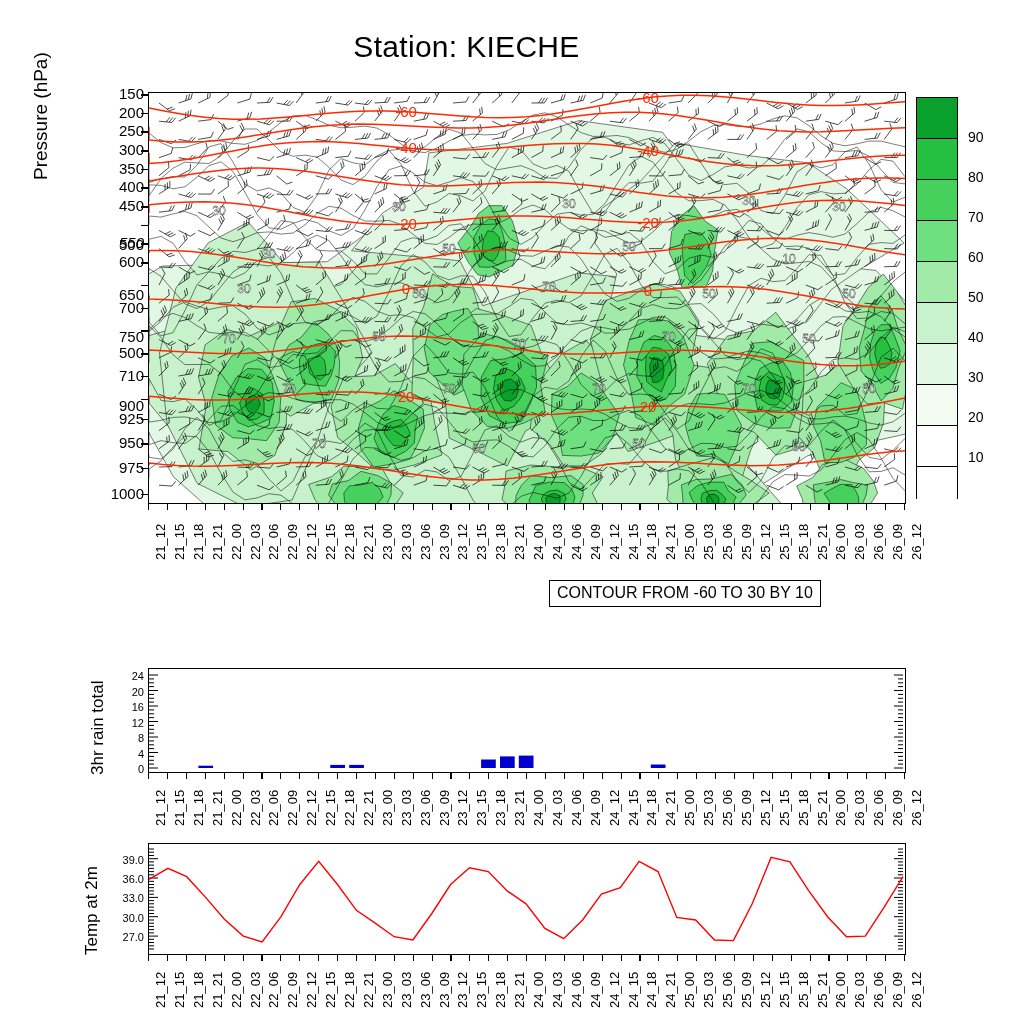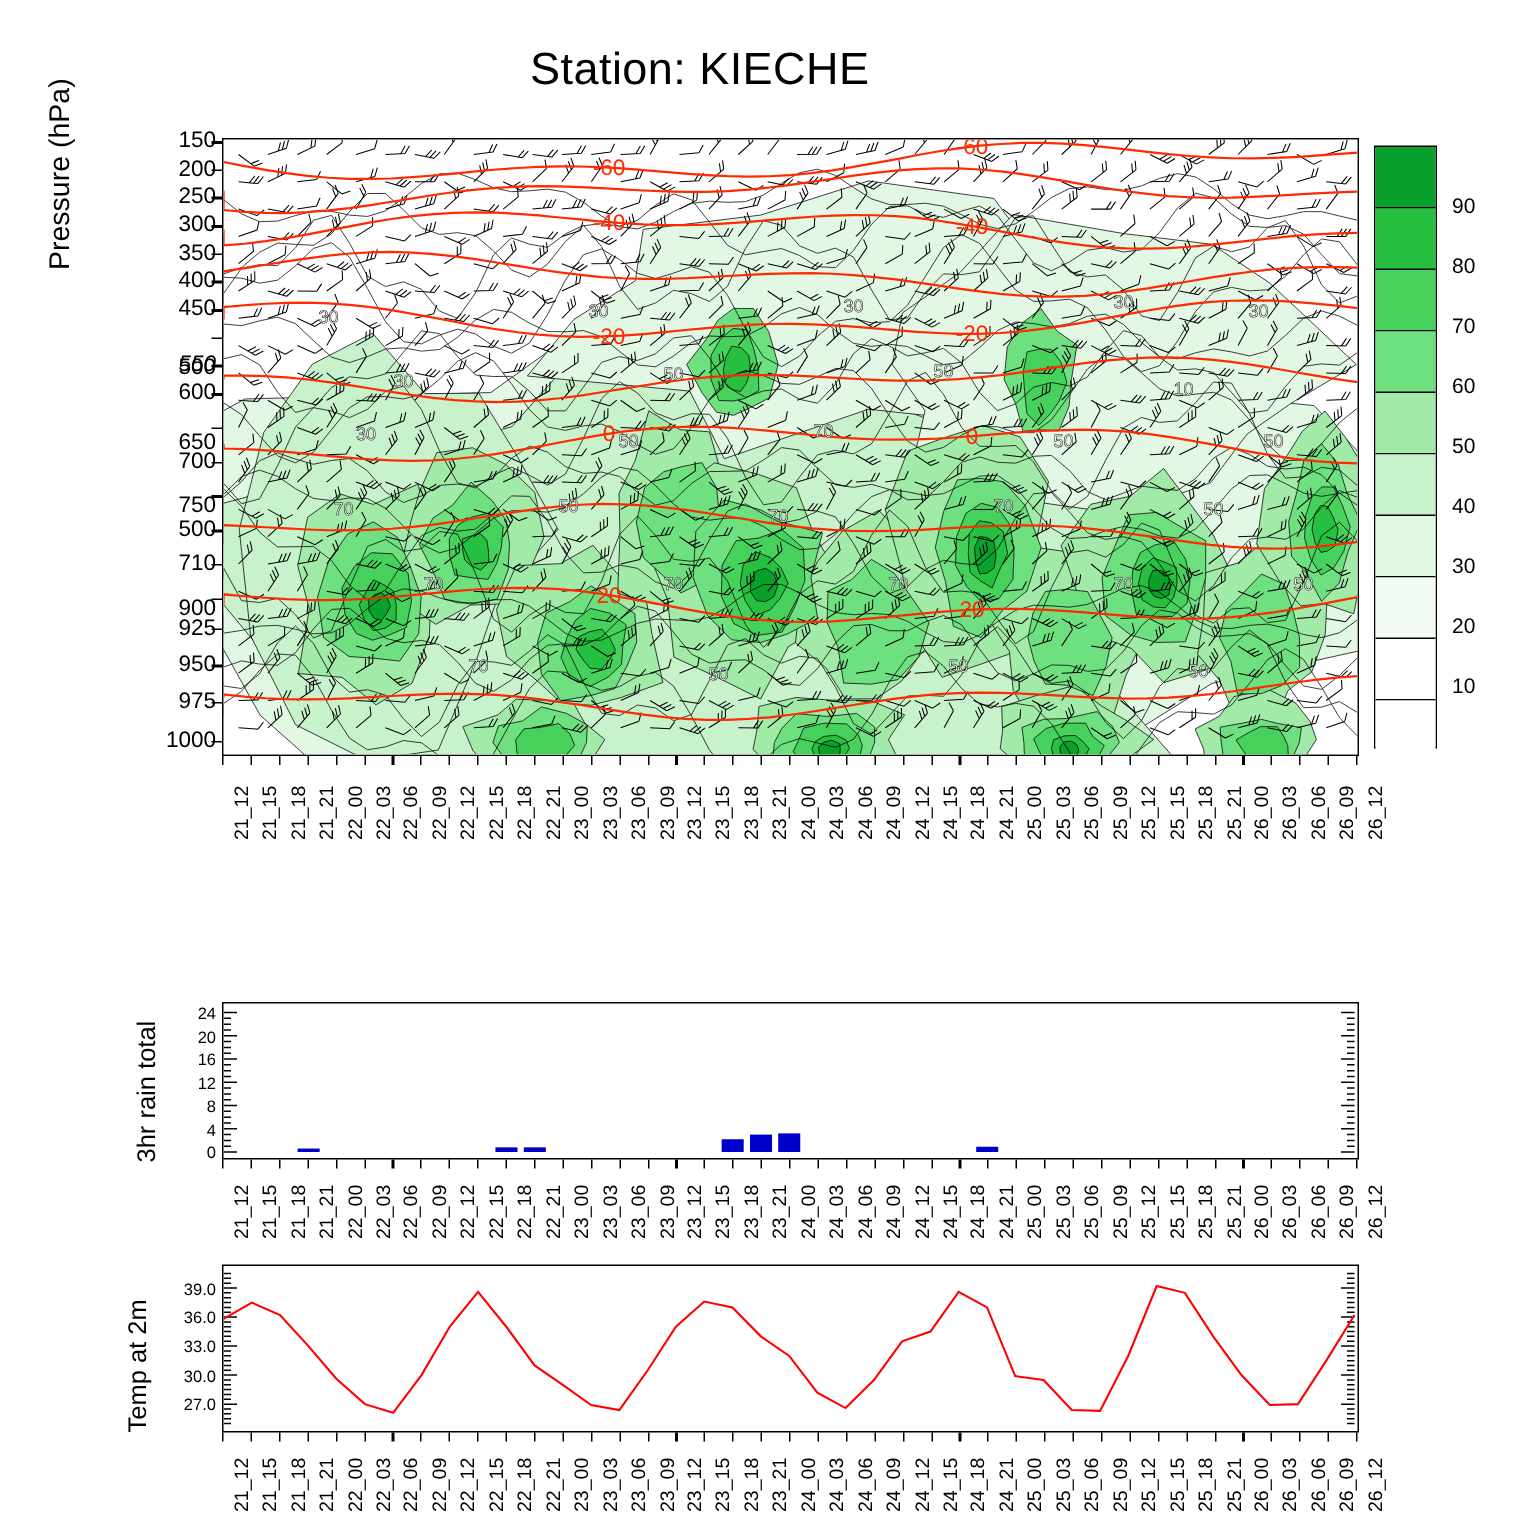--- a/index.html
+++ b/index.html
@@ -1296,20 +1296,21 @@
       <div class="xtick-mark" style="left: 699.3px; top: 0px; height: 6px;"></div>
       <div class="xlab" style="left: 704.3px; top: 56px;">26_03</div>
       <div class="xtick-mark" style="left: 718.2px; top: 0px; height: 6px;"></div>
       <div class="xlab" style="left: 723.2px; top: 56px;">26_06</div>
       <div class="xtick-mark" style="left: 737.1px; top: 0px; height: 6px;"></div>
       <div class="xlab" style="left: 742.1px; top: 56px;">26_09</div>
       <div class="xtick-mark" style="left: 756px; top: 0px; height: 6px;"></div>
       <div class="xlab" style="left: 761px; top: 56px;">26_12</div>
     </div>
 
+  <div id="contour-note">CONTOUR FROM -60 TO 30 BY 10</div>
 
   <div id="colorbar">
       <div class="cb-cell" style="height: 40px; background: rgb(10, 160, 44); border-bottom: 1px solid rgb(0, 0, 0);"></div>
       <div class="cb-cell" style="height: 40px; background: rgb(38, 191, 63); border-bottom: 1px solid rgb(0, 0, 0);"></div>
       <div class="cb-cell" style="height: 40px; background: rgb(70, 209, 92); border-bottom: 1px solid rgb(0, 0, 0);"></div>
       <div class="cb-cell" style="height: 40px; background: rgb(111, 224, 127); border-bottom: 1px solid rgb(0, 0, 0);"></div>
       <div class="cb-cell" style="height: 40px; background: rgb(162, 234, 168); border-bottom: 1px solid rgb(0, 0, 0);"></div>
       <div class="cb-cell" style="height: 40px; background: rgb(200, 242, 203); border-bottom: 1px solid rgb(0, 0, 0);"></div>
       <div class="cb-cell" style="height: 40px; background: rgb(227, 248, 228); border-bottom: 1px solid rgb(0, 0, 0);"></div>
       <div class="cb-cell" style="height: 40px; background: rgb(243, 252, 243); border-bottom: 1px solid rgb(0, 0, 0);"></div>

